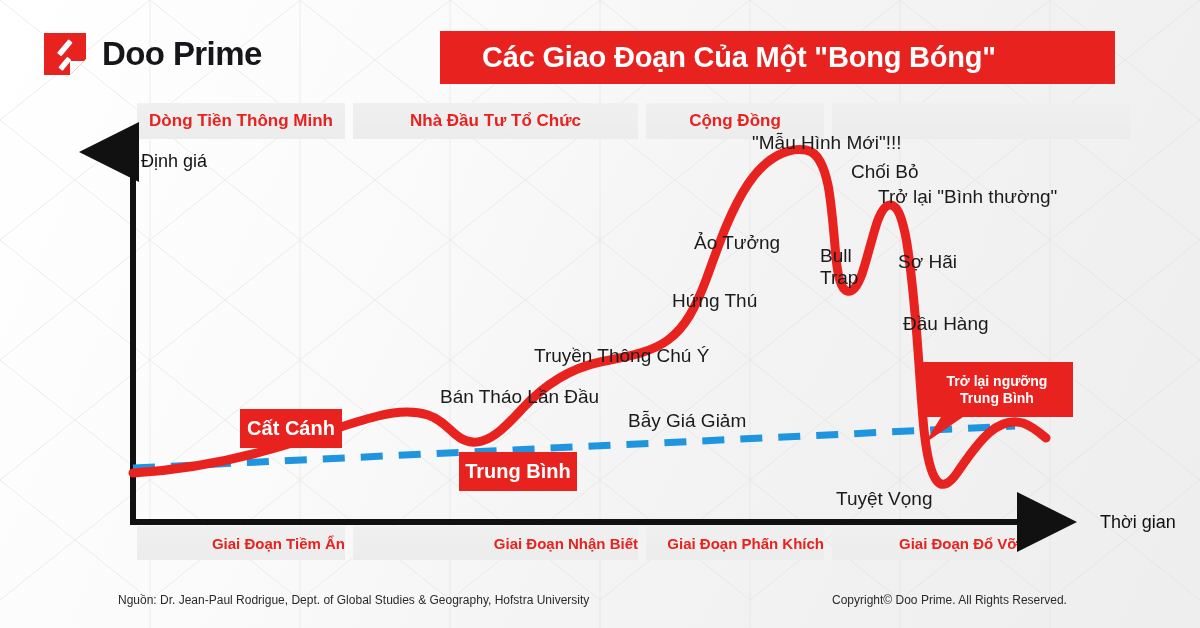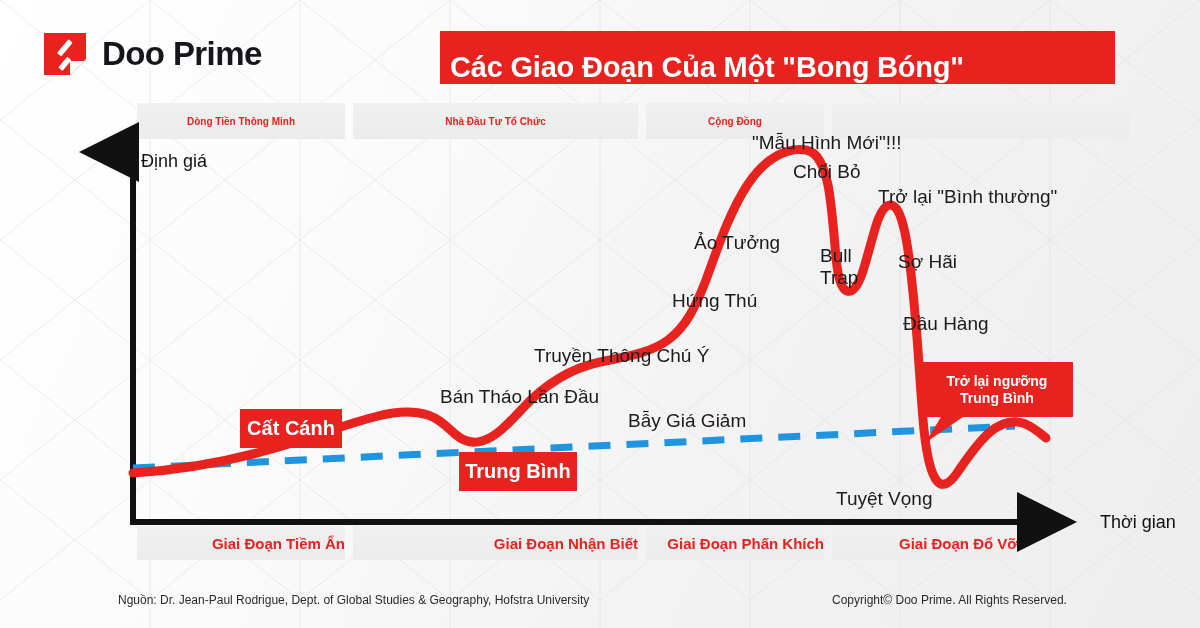--- a/index.html
+++ b/index.html
@@ -28,37 +28,37 @@
   }
   #logo-mark { width: 42px; height: 42px; display: block; }
   #logo-text {
     font-size: 33px; font-weight: bold; color: #16161a;
     letter-spacing: -0.6px;
   }
   #title-banner {
     position: absolute; left: 440px; top: 31px;
     width: 675px; height: 53px;
     background: #E8221F;
-    display: flex; align-items: flex-end; padding-left: 10px;
+    display: flex; align-items: center; padding-left: 42px;
   }
   #title-text {
     color: #fff; font-size: 29px; font-weight: bold; letter-spacing: -0.2px;
     white-space: nowrap;
   }
 
   
   .band {
     position: absolute;
     background: linear-gradient(180deg, #f0f0f0 0%, #ececec 100%);
     display: flex; align-items: center; justify-content: center;
   }
   .band.top { top: 103px; height: 36px; }
   .band.bottom { top: 526px; height: 34px; justify-content: flex-end; }
   .band-label {
-    color: #E8221F; font-size: 10px; font-weight: bold;
+    color: #E8221F; font-size: 17px; font-weight: bold;
     white-space: nowrap;
   }
   .band.bottom .band-label { font-size: 15px; }
 
   
   #chart {
     position: absolute; left: 0; top: 0;
     width: 1200px; height: 628px;
     pointer-events: none;
   }
@@ -174,21 +174,21 @@
     <path id="price-curve" fill="none" stroke-linecap="round" stroke-linejoin="round" d="M 133 473 C 180 470 225 462 268 450 C 312 438 345 424 378 416 C 398 411 415 411 428 415 C 440 419 447 427 455 434 C 463 441 472 444 482 441 C 496 437 508 424 522 409 C 545 384 572 368 600 362 C 630 356 652 352 668 340 C 686 327 696 306 706 280 C 718 247 730 211 748 184 C 766 157 788 147 806 150 C 818 152 824 166 828 185 C 832 206 834 235 836 258 C 838 277 841 289 847 291 C 853 293 858 285 862 274 C 866 262 870 246 875 229 C 879 215 884 205 890 205 C 897 205 901 215 905 233 C 910 257 913 290 916 325 C 919 360 921 400 924 430 C 927 458 931 474 937 481 C 943 488 950 483 957 473 C 966 460 977 443 990 432 C 1001 423 1012 420 1023 423 C 1032 426 1039 432 1046 438" stroke="#E8221F" stroke-width="9"></path>
 
     <path d="M941 417 L925 443 L963 417 Z" fill="#E8221F"></path>
   </svg>
 
   <div class="axis-title" style="left:141px; top:151px;">Định giá</div>
   <div class="axis-title" style="left:1052px; top:512px;margin-left:48px;">Thời gian</div>
 
   <div id="curve-labels">
       <div class="clabel" style="left: 752px; top: 132px;">"Mẫu Hình Mới"!!!</div>
-      <div class="clabel" style="left: 793px; top: 161px;">Chối Bỏ</div>
+      <div class="clabel" style="left: 851px; top: 161px;">Chối Bỏ</div>
       <div class="clabel" style="left: 878px; top: 186px;">Trở lại "Bình thường"</div>
       <div class="clabel" style="left: 694px; top: 232px;">Ảo Tưởng</div>
       <div class="clabel" style="left: 898px; top: 251px;">Sợ Hãi</div>
       <div class="clabel" style="left: 820px; top: 245px;">Bull
 Trap</div>
       <div class="clabel" style="left: 672px; top: 290px;">Hứng Thú</div>
       <div class="clabel" style="left: 903px; top: 313px;">Đầu Hàng</div>
       <div class="clabel" style="left: 534px; top: 345px;">Truyền Thông Chú Ý</div>
       <div class="clabel" style="left: 440px; top: 386px;">Bán Tháo Lần Đầu</div>
       <div class="clabel" style="left: 628px; top: 410px;">Bẫy Giá Giảm</div>

